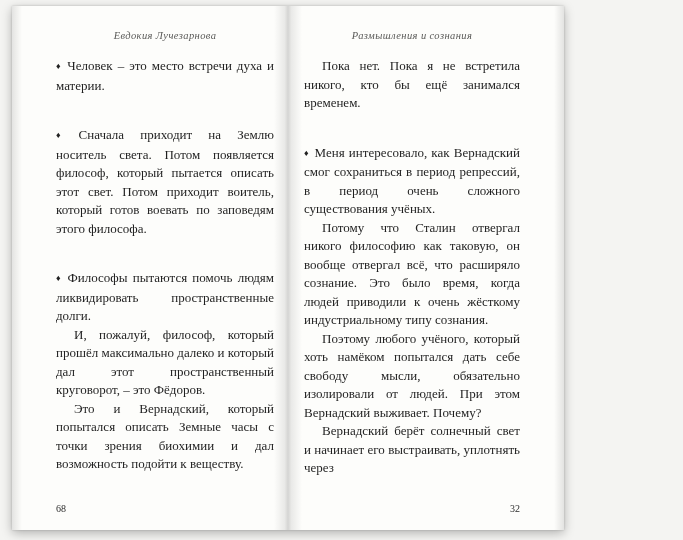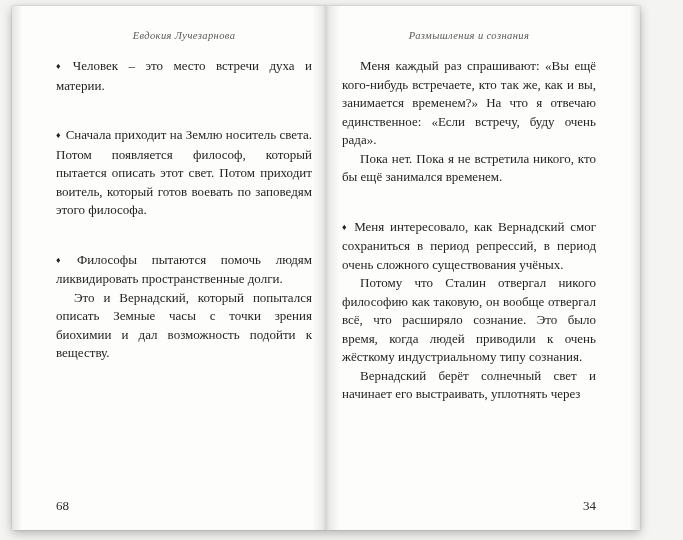--- a/index.html
+++ b/index.html
@@ -8,21 +8,21 @@
     background: #f0f0ee;
     overflow: hidden;
     font-family: "Liberation Serif", serif;
   }
   .scan-wrap {
     position: absolute; inset: 0;
     background: #f4f4f2;
   }
   .book {
     position: absolute;
-    left: 12px; top: 6px; width: 628px; height: 524px;
+    left: 12px; top: 6px; width: 552px; height: 524px;
     background: #fdfdfb;
     box-shadow: 0 3px 10px rgba(0,0,0,0.28), 0 0 2px rgba(0,0,0,0.18);
     display: flex;
   }
   .page {
     position: relative;
     width: 50%;
     height: 100%;
     box-sizing: border-box;
     color: #1f1f1f;
@@ -66,52 +66,53 @@
   .para .bullet {
     font-size: 9px;
     padding-right: 5px;
     position: relative;
     top: -1px;
     color: #222;
   }
   .page-num {
     position: absolute;
     bottom: 16px;
-    font-size: 13px;
+    font-size: 10px;
     color: #2a2a2a;
   }
   .page.left  .page-num { left: 44px; }
   .page.right .page-num { right: 44px; }
 </style>
 </head>
 <body>
 
 <div class="scan-wrap">
   <div class="book">
 
     <div class="page left">
       <div class="running-head">Евдокия Лучезарнова</div>
       <div class="content">
           <p class="para bullet"><span class="bullet">♦</span>Человек – это место встречи духа и материи.</p>
           <p class="para bullet gap"><span class="bullet">♦</span>Сначала приходит на Землю носитель света. Потом появляется философ, который пытается описать этот свет. Потом приходит воитель, который готов воевать по заповедям этого философа.</p>
           <p class="para bullet gap"><span class="bullet">♦</span>Философы пытаются помочь людям ликвидировать пространственные долги.</p>
+          <p class="para indent">И, пожалуй, философ, который прошёл максимально далеко и который дал этот пространственный круговорот, – это Фёдоров.</p>
           <p class="para indent">Это и Вернадский, который попытался описать Земные часы с точки зрения биохимии и дал возможность подойти к веществу.</p>
         </div>
       <div class="page-num">68</div>
       <div class="edge-left"></div>
     </div>
 
     <div class="page right">
       <div class="running-head">Размышления и сознания</div>
       <div class="content">
-          <p class="para indent">Меня каждый раз спрашивают: «Вы ещё кого-нибудь встречаете, кто так же, как и вы, занимается временем?» На что я отвечаю единственное: «Если встречу, буду очень рада».</p>
           <p class="para indent">Пока нет. Пока я не встретила никого, кто бы ещё занимался временем.</p>
           <p class="para bullet gap"><span class="bullet">♦</span>Меня интересовало, как Вернадский смог сохраниться в период репрессий, в период очень сложного существования учёных.</p>
           <p class="para indent">Потому что Сталин отвергал никого философию как таковую, он вообще отвергал всё, что расширяло сознание. Это было время, когда людей приводили к очень жёсткому индустриальному типу сознания.</p>
+          <p class="para indent">Поэтому любого учёного, который хоть намёком попытался дать себе свободу мысли, обязательно изолировали от людей. При этом Вернадский выживает. Почему?</p>
           <p class="para indent">Вернадский берёт солнечный свет и начинает его выстраивать, уплотнять через</p>
         </div>
-      <div class="page-num">34</div>
+      <div class="page-num">32</div>
       <div class="edge-right"></div>
     </div>
 
     <div class="gutter"></div>
   </div>
 </div>
 
 </body></html>

